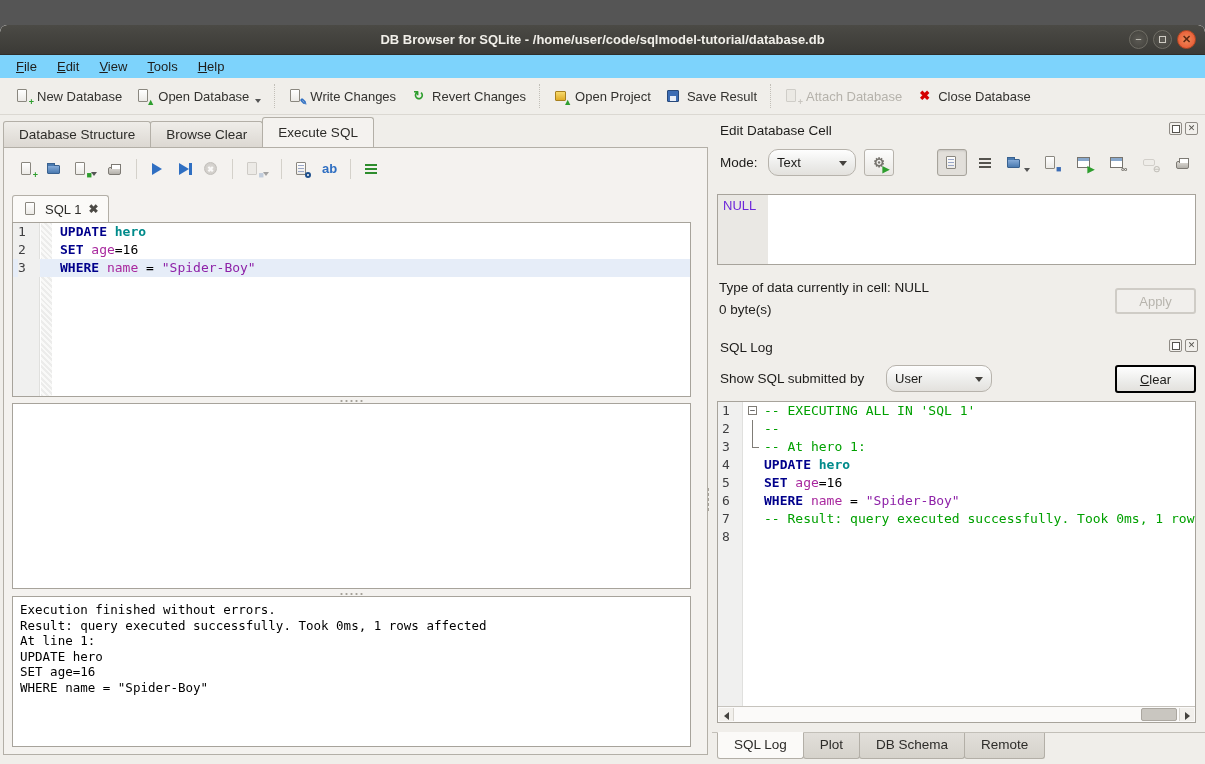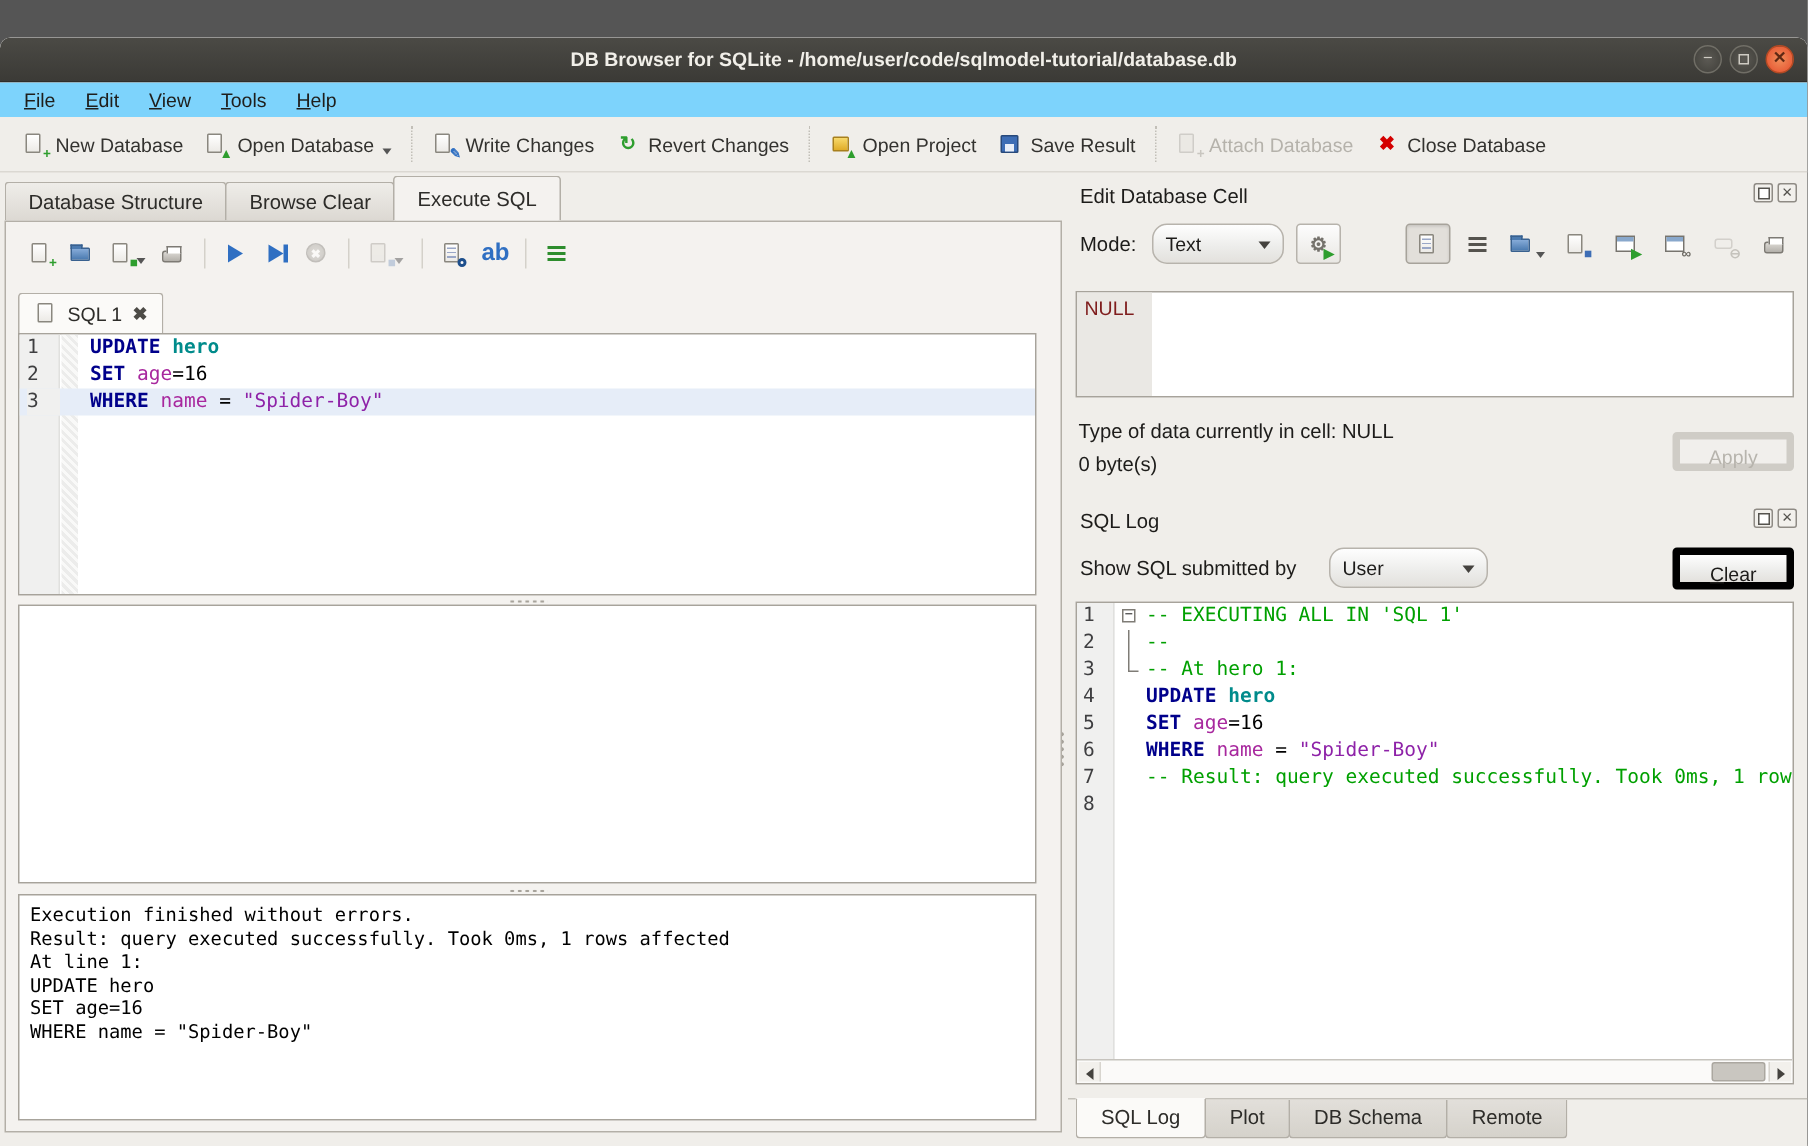--- a/index.html
+++ b/index.html
@@ -60,21 +60,21 @@
             background:repeating-linear-gradient(#2d8d2d 0 2px,transparent 2px 4px); }
   .ic .hbars.dark { background:repeating-linear-gradient(#55534e 0 2px,transparent 2px 4px); }
   .ic .win { position:absolute; left:1px; top:2px; width:13px; height:11px; background:#fff; border:1px solid #77746e; }
   .ic .win::before { content:""; position:absolute; left:0; right:0; top:0; height:3px; background:#89a8cc; }
   .ic .pill { position:absolute; left:1px; top:4px; width:12px; height:7px; background:#efede9;
             border:1px solid #b5b2ac; border-radius:2px; }
   .ic .loupe { position:absolute; right:0; bottom:-1px; width:6px; height:6px; border:2px solid #1d4f8c;
             border-radius:50%; background:rgba(255,255,255,.6); }
   .ic .glyph { position:absolute; left:0; top:0; width:100%; text-align:center; font-weight:bold;
             font-size:13px; line-height:16px; }
-  .ic .glyph.small { font-size:16px; line-height:15px; }
+  .ic .glyph.small { font-size:13px; line-height:15px; }
   .ic .bdg { position:absolute; right:-2px; bottom:-3px; font-weight:bold; font-size:9px; line-height:9px; }
   
   .main { position:relative; height:648px; display:flex; }
   .left { position:relative; width:712px; }
   .right { position:relative; flex:1; }
   
   .maintabs { position:absolute; left:3px; top:3px; height:29px; display:flex; align-items:flex-end; }
   .mtab { padding:5px 15px 6px; font-size:13.5px; color:#2d2c29; background:linear-gradient(#efede9,#dcd8d2);
           border:1px solid #b3afa7; border-bottom:none; border-radius:3px 3px 0 0; margin-right:-1px; height:26px; }
   .mtab.active { background:#f4f2ef; height:30px; padding-top:7px; position:relative; z-index:5; }
@@ -114,30 +114,30 @@
          font-size:9px; line-height:11px; text-align:center; border-radius:2px; }
   .dkb.float::before { content:""; display:block; width:6px; height:6px; border:1px solid #55534e;
          background:#fff; margin:2px auto 0; }
   .lbl { position:absolute; font-size:13.5px; color:#1d1c1a; }
   .select { position:absolute; height:27px; background:linear-gradient(#fefefe,#ececea 60%,#e3e1dd);
             border:1px solid #b7b3ac; border-radius:10px; font-size:13px; color:#1d1c1a;
             padding:5px 20px 0 8px; }
   .select::after { content:""; position:absolute; right:8px; top:11px; width:0; height:0;
             border-left:4px solid transparent; border-right:4px solid transparent; border-top:5px solid #44423e; }
   .btn { position:absolute; background:linear-gradient(#fefefe,#ececea 60%,#e3e1dd);
-         border:5px solid #000000; border-radius:3px; font-size:13px; color:#1d1c1a; text-align:center; }
+         border:2px solid #000000; border-radius:3px; font-size:13px; color:#1d1c1a; text-align:center; }
   .btn.disabled { background:#f1efec; color:#b7b4ad; border-color:#cfccc6; }
   .iconbtn { position:absolute; width:30px; height:27px; border-radius:3px; display:flex;
              align-items:center; justify-content:center; }
   .iconbtn.framed { border:1px solid #b7b3ac; background:linear-gradient(#fdfdfd,#e9e7e3); }
   .iconbtn.pressed { border:1px solid #a7a39b; background:#e2dfda; box-shadow:inset 0 1px 2px rgba(0,0,0,.12); }
   .iconbtn.disabled { opacity:.5; }
   .cellbox { position:absolute; left:5px; right:9px; top:79px; height:71px; background:#fff; border:1px solid #a7a39b; }
   .cellbox .strip { position:absolute; left:0; top:0; bottom:0; width:50px; background:#eae8e4; }
-  .cellbox .val { position:absolute; left:5px; top:3px; font-size:13px; color:#7f1d1d; }
+  .cellbox .val { position:absolute; left:5px; top:3px; font-size:13px; color:#6d28d9; }
   .infoline { position:absolute; left:7px; font-size:13.5px; color:#1d1c1a; }
   
   .logbox { position:absolute; left:5px; right:9px; top:286px; height:322px; background:#fff;
             border:1px solid #a7a39b; overflow:hidden; }
   .logbox .gutter { width:25px; }
   .logbox .crow { padding-left:46px; }
   .logbox .crow .num { left:4px; }
   .fold { position:absolute; left:26px; top:0; width:17px; height:18px; }
   .fold .fb { position:absolute; left:4px; top:4px; width:9px; height:9px; border:1px solid #7f7c76;
               background:#fff; font-size:9px; line-height:7px; text-align:center; color:#333;

